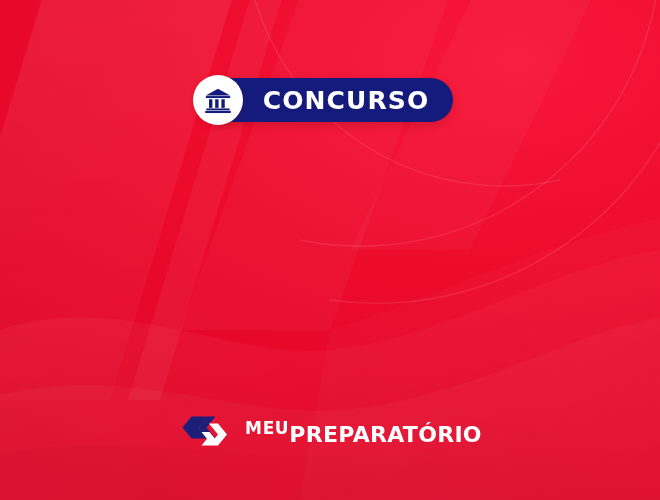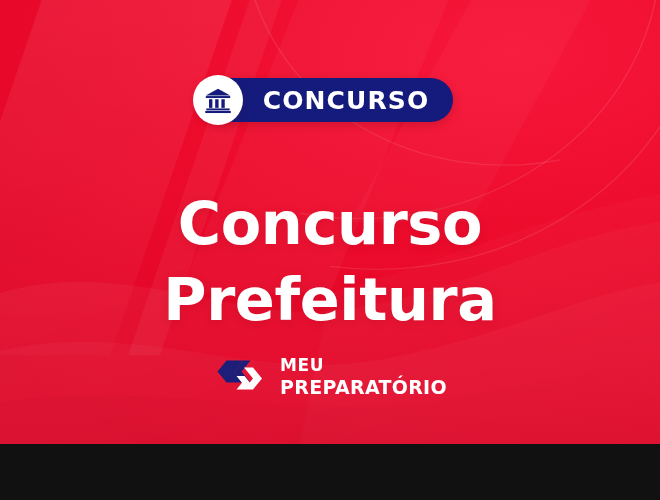--- a/index.html
+++ b/index.html
@@ -3,21 +3,21 @@
 <meta charset="utf-8">
 <style>
   html, body {
     margin: 0;
     padding: 0;
     background: #111;
   }
   #stage {
     position: relative;
     width: 660px;
-    height: 444px;
+    height: 500px;
     overflow: hidden;
     font-family: "DejaVu Sans", "Liberation Sans", sans-serif;
     background: #ED0B2C;
   }
 
   
   .bg-base {
     position: absolute;
     inset: 0;
     background:
@@ -97,32 +97,32 @@
     right: 0;
     bottom: 44px;
     display: flex;
     justify-content: center;
     align-items: center;
     gap: 11px;
   }
   .brand-mark { display: block; }
   .brand-words {
     display: flex;
-    flex-direction: column;
     justify-content: center;
     color: #ffffff;
     line-height: 1.0;
+    text-align: right;
   }
   .brand-line1 {
     font-size: 17px;
     font-weight: 700;
     letter-spacing: 0.6px;
   }
   .brand-line2 {
-    font-size: 19px;
+    font-size: 22px;
     font-weight: 700;
     letter-spacing: 0.3px;
     margin-top: 4px;
   }
 </style>
 </head>
 <body>
 
 <div id="stage">
 
@@ -185,21 +185,20 @@
             <rect x="3.6" y="25.0" width="24.8" height="2.0"></rect>
             <rect x="2.4" y="27.6" width="27.2" height="2.3"></rect>
           </g>
         </svg>
       </span>
       <span class="badge-text">CONCURSO</span>
     </div>
   </div>
 
   <div class="title">
-    <div>Concurso Prefeitura</div>
   </div>
 
   <div class="brand">
     <span class="brand-mark">
       <svg width="56" height="42" viewBox="0 0 56 42" aria-hidden="true">
         <g fill="#1B1F7A">
           <path d="M13.5 6.5 L23.0 6.5 L14.0 17.5 L23.0 28.5 L13.5 28.5 L4.5 17.5 Z"></path>
           <path d="M22.5 6.5 L30.0 6.5 L21.0 17.5 L30.0 28.5 L22.5 28.5 L13.5 17.5 Z"></path>
           <path d="M30.0 6.5 L37.5 6.5 L28.5 17.5 L37.5 28.5 L30.0 28.5 L21.0 17.5 Z"></path>
         </g>

